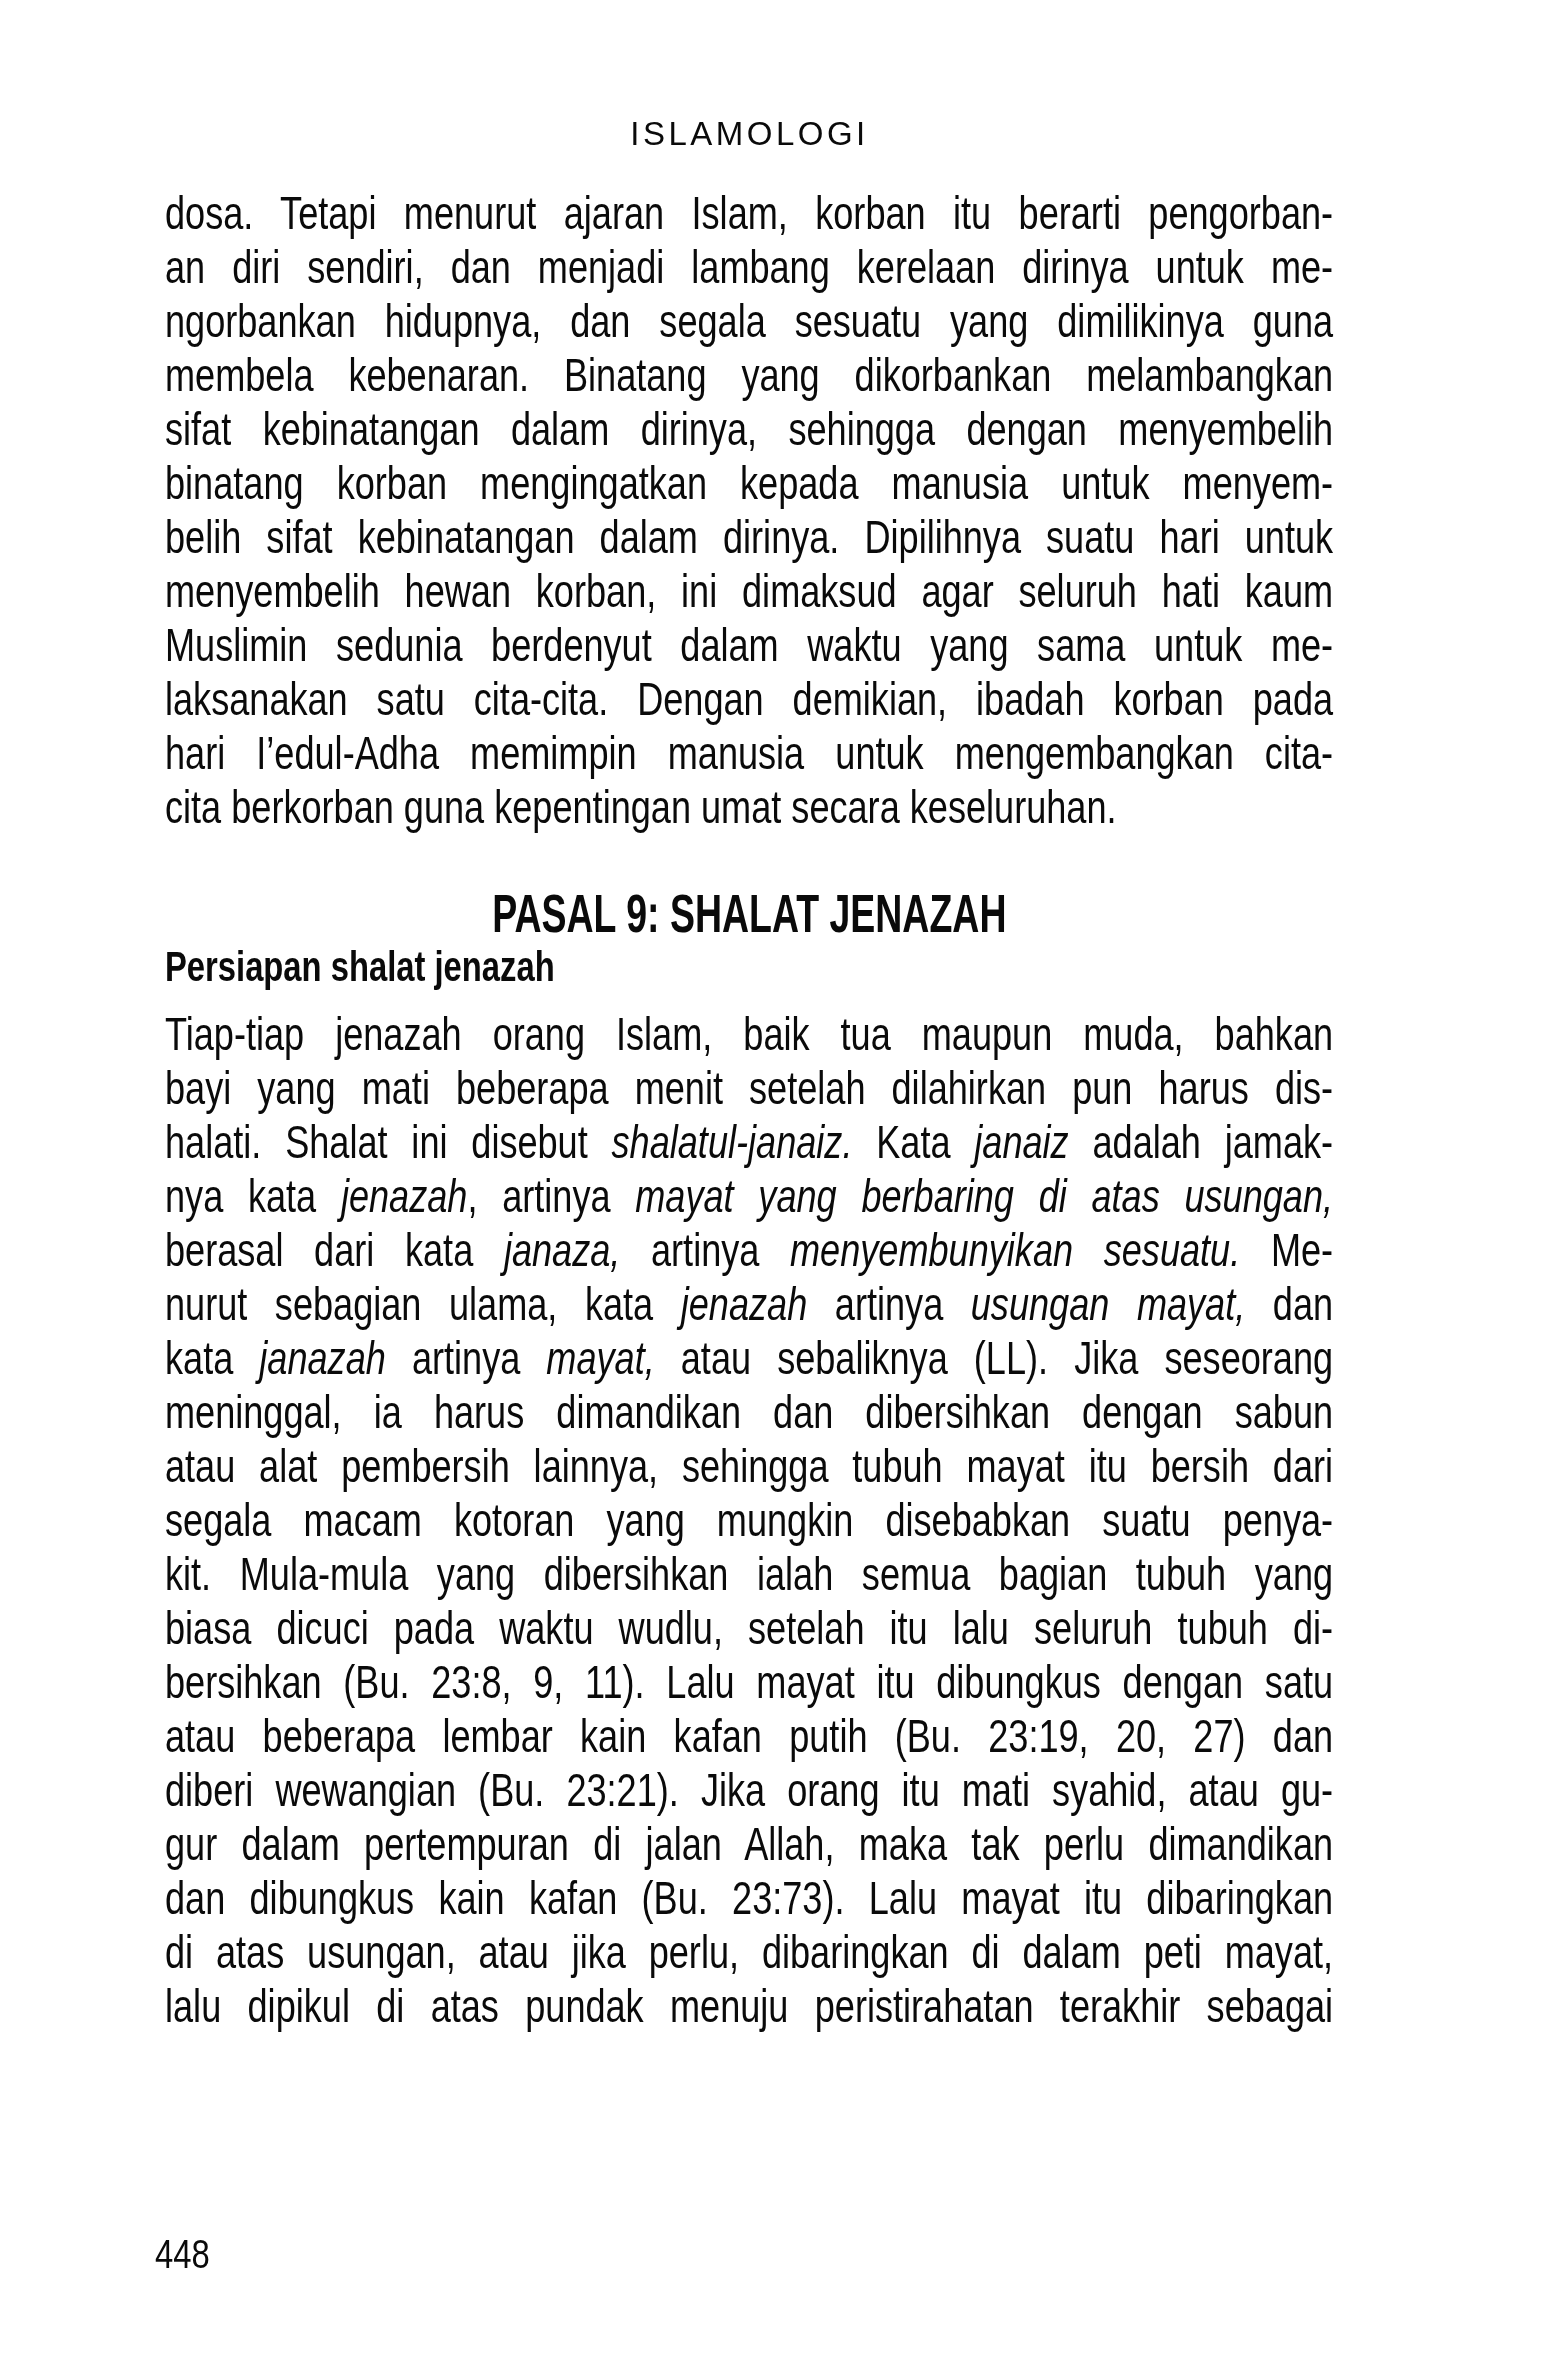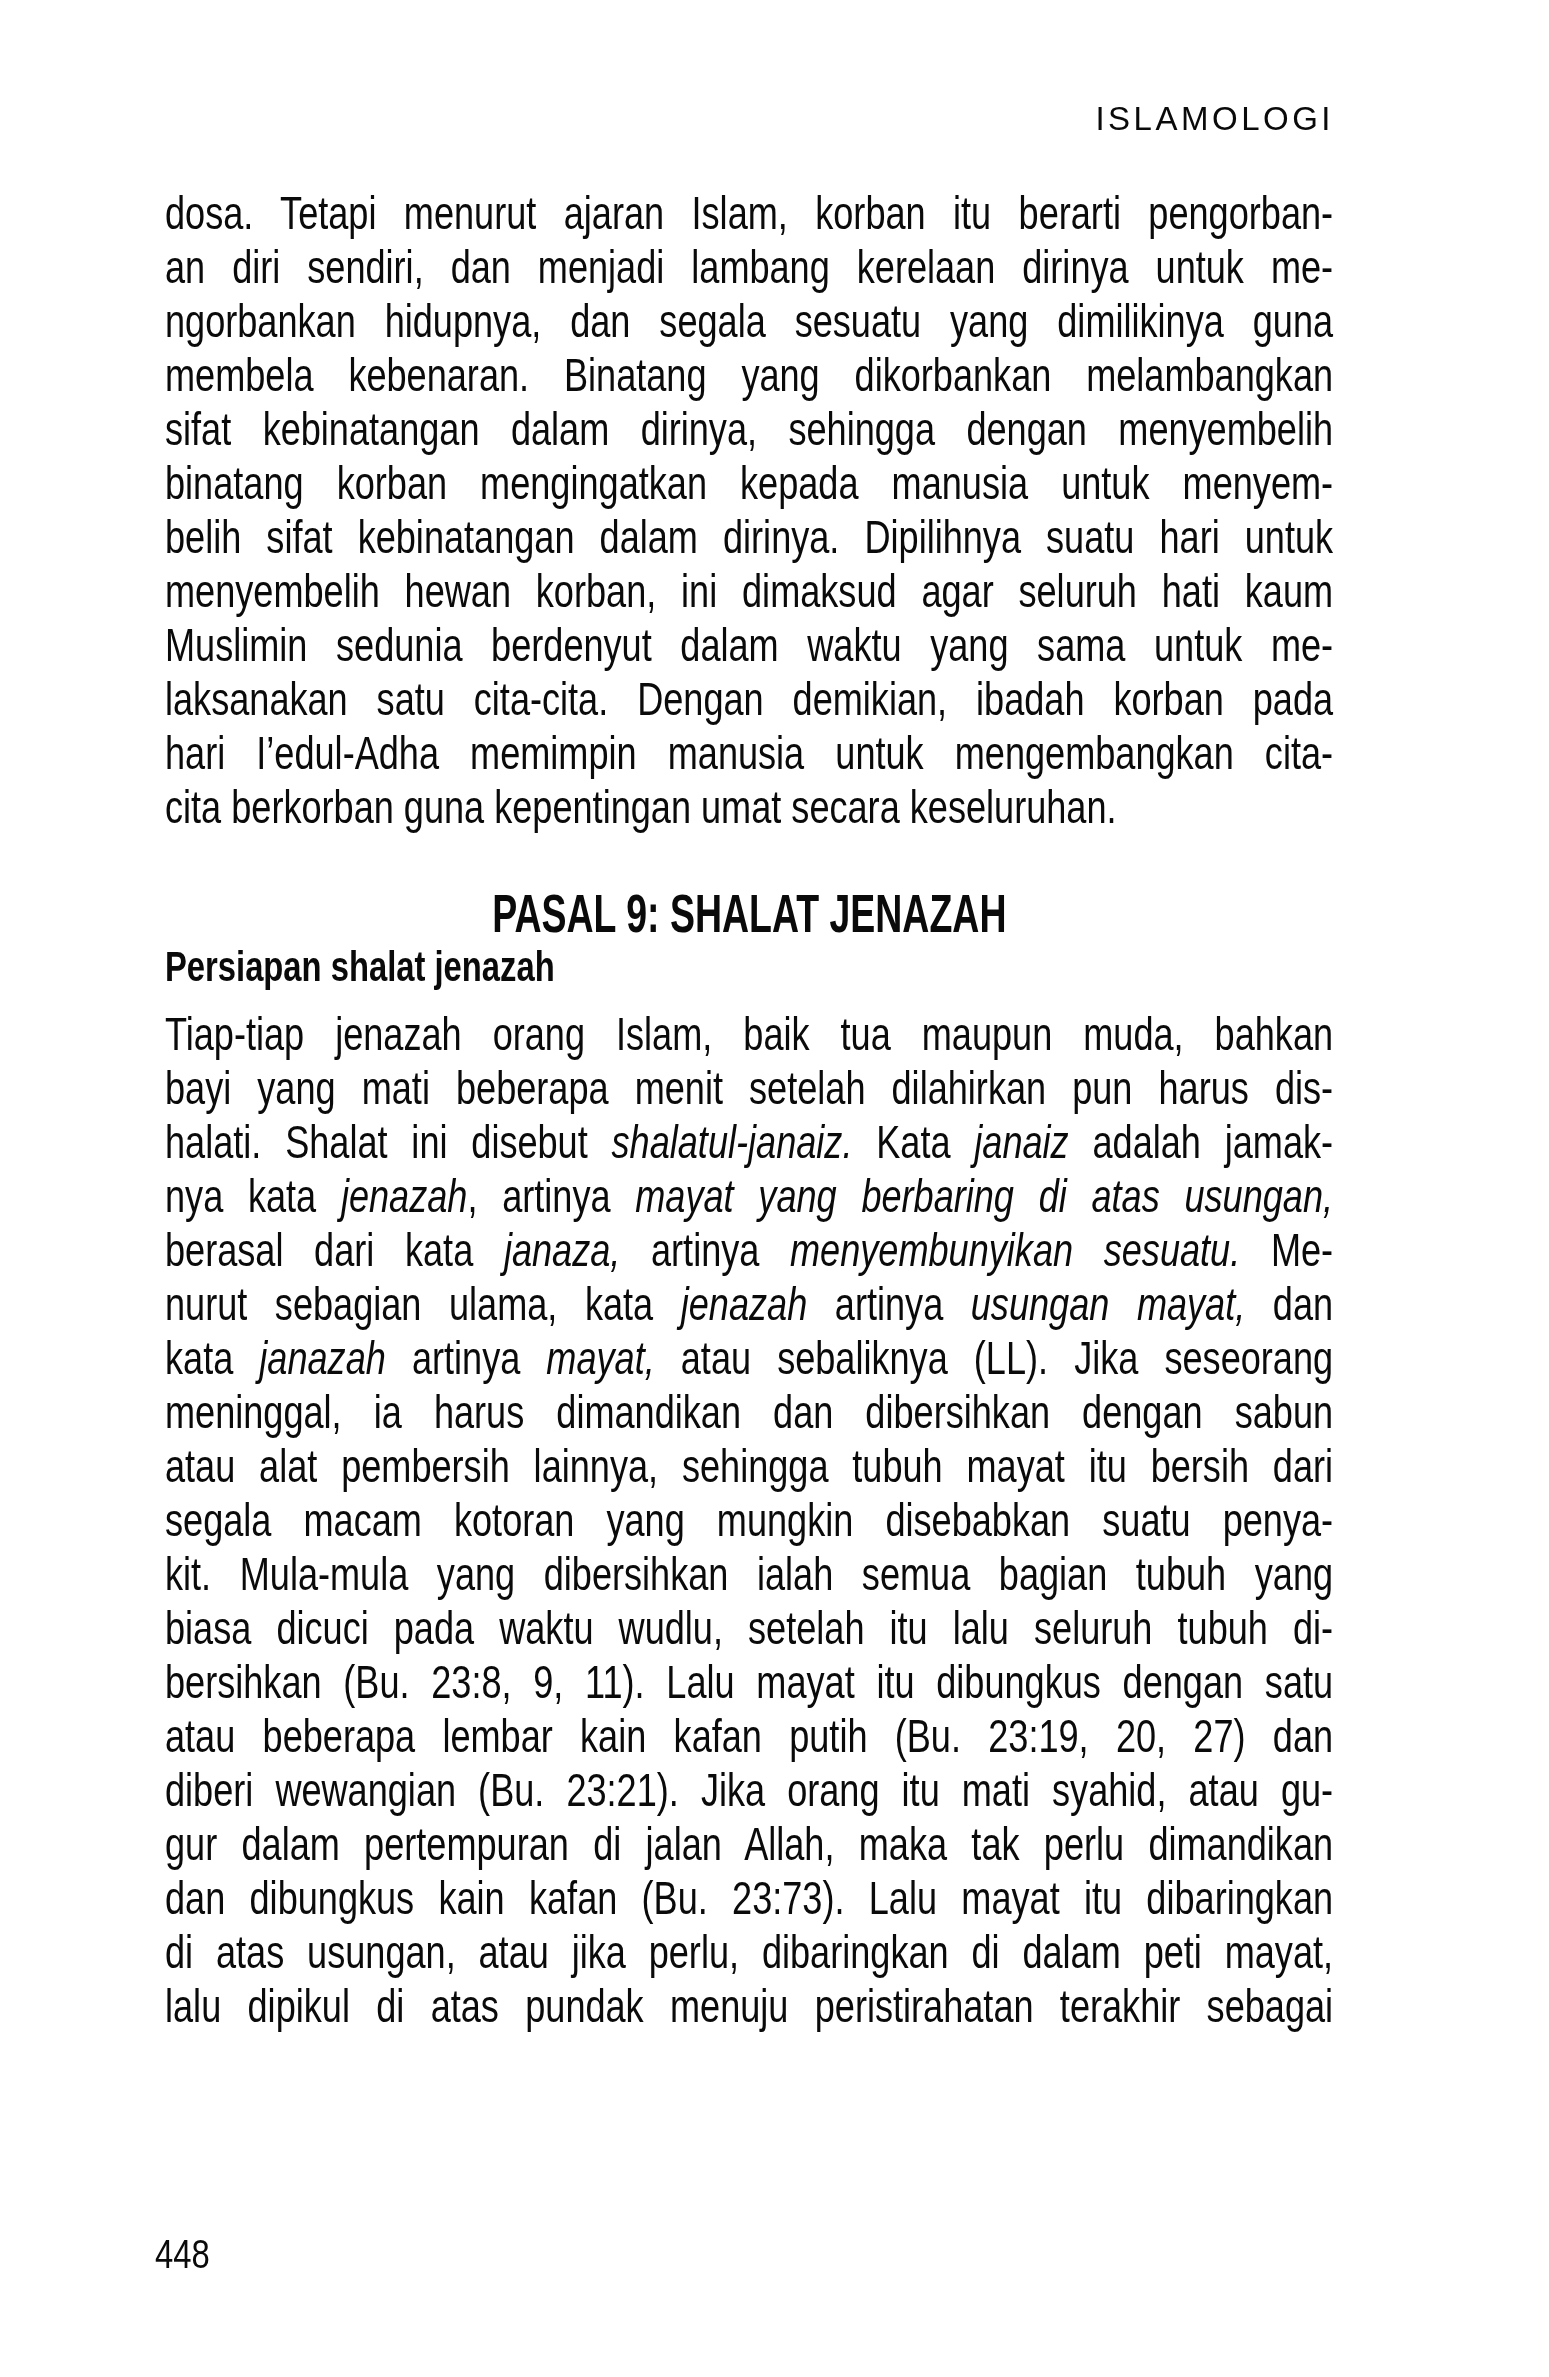--- a/index.html
+++ b/index.html
@@ -8,22 +8,22 @@
     background: #ffffff;
     position: relative;
     overflow: hidden;
     font-family: "Liberation Sans", "DejaVu Sans", sans-serif;
     color: #0a0a0a;
   }
   .abs { position: absolute; }
 
   
   #running-header {
-    left: 165px; top: 100px; width: 1169px;
-    text-align: right;
+    left: 165px; top: 115px; width: 1169px;
+    text-align: center;
     font-size: 33px; line-height: 37px;
     letter-spacing: 3.5px;
   }
 
   
   .para {
     left: 165px; width: 1488px;
     font-size: 46px; line-height: 54px;
     transform: scaleX(0.785);
     transform-origin: 0 0;

